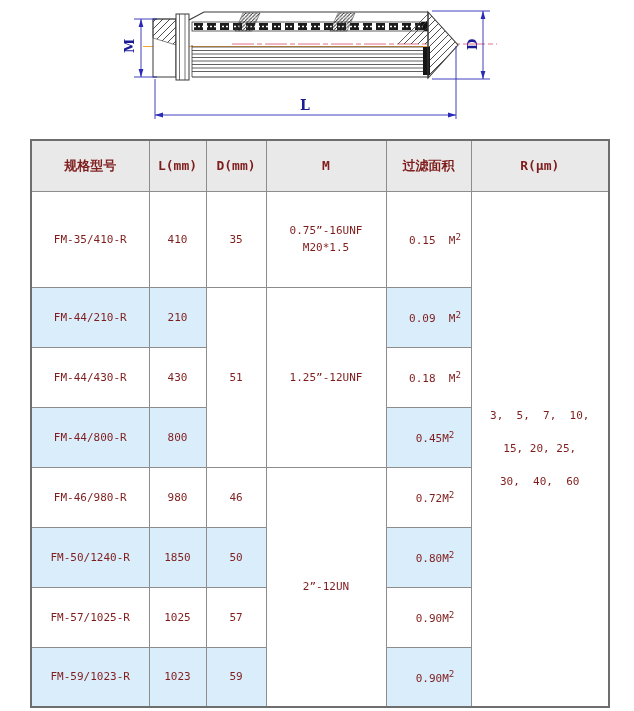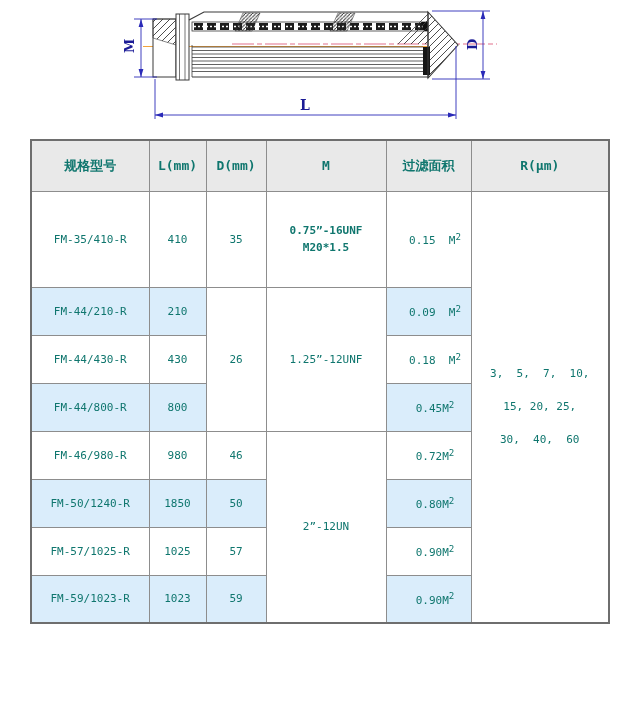--- a/index.html
+++ b/index.html
@@ -27,33 +27,33 @@
   .spec-table{
     margin:2px 0 0 30px;
     border-collapse:collapse;table-layout:fixed;
     width:578px;
     border:2px solid var(--border-outer);
   }
   .spec-table td,.spec-table th{
     border:1px solid var(--border);
     text-align:center;vertical-align:middle;
     font-family:"DejaVu Sans Mono","Liberation Mono",monospace;
-    font-size:11px;color:#0f766e;
+    font-size:11px;color:#7f1d1d;
     padding:0 2px;
     background:#fff;
   }
   .spec-table th{
     background:var(--hdr-bg);
     font-weight:bold;font-size:13px;
     height:51px;
   }
   .h-lg{height:96px;}
-  .h-md{height:48px;}
+  .h-md{height:60px;}
   td.hl{background:var(--row-blue);}
-  .m-line{margin:4px 0;white-space:pre;font-weight:bold;}
+  .m-line{margin:4px 0;white-space:pre;}
   .m-line.gap{}
   .area{white-space:pre;padding-left:13px;}
   .r-cell div{margin:20px 0;white-space:pre;font-size:11px;text-align:center;}
 </style>
 </head>
 <body>
 
 <svg class="drawing" viewBox="0 0 634 137">
   <defs>
     <pattern id="hatch" patternUnits="userSpaceOnUse" width="7" height="7">
@@ -166,21 +166,21 @@
       <td><span class="area">0.15  M</span><sup>2</sup></td>
       <td class="r-cell" rowspan="8">
         <div>3,  5,  7,  10,</div>
         <div>15, 20, 25,</div>
         <div>30,  40,  60</div>
       </td>
     </tr>
     <tr>
       <td class="h-md hl">FM-44/210-R</td>
       <td class="hl">210</td>
-      <td rowspan="3">26</td>
+      <td rowspan="3">51</td>
       <td rowspan="3">1.25”-12UNF</td>
       <td class="hl"><span class="area">0.09  M</span><sup>2</sup></td>
     </tr>
     <tr>
       <td class="h-md">FM-44/430-R</td>
       <td>430</td>
       <td><span class="area">0.18  M</span><sup>2</sup></td>
     </tr>
     <tr>
       <td class="h-md hl">FM-44/800-R</td>

